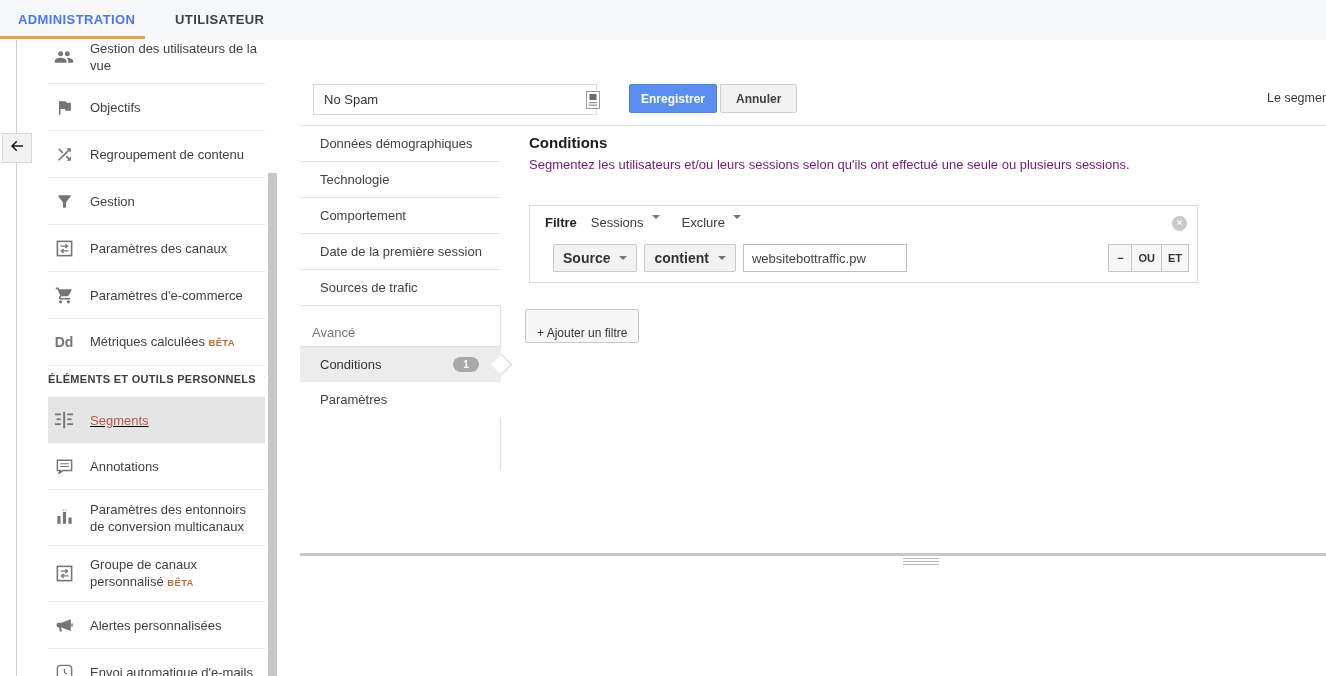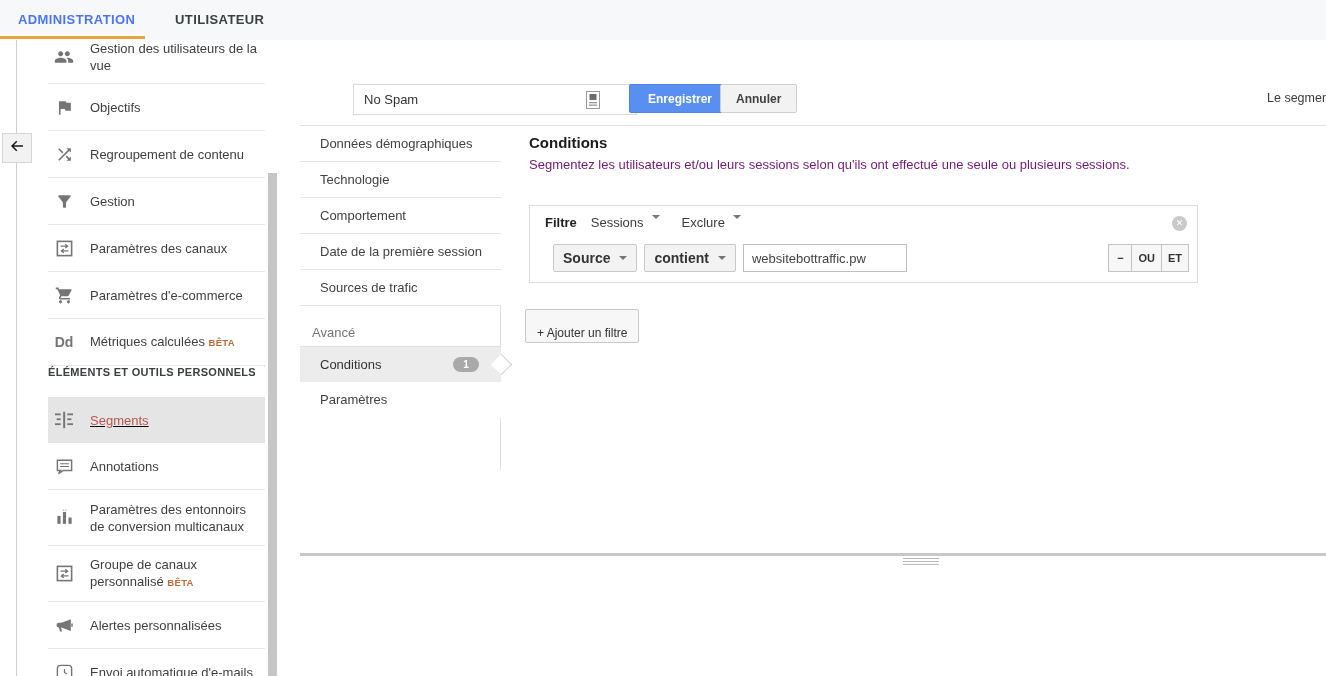--- a/index.html
+++ b/index.html
@@ -23,30 +23,30 @@
   .sidebar { position:absolute; left:48px; top:30px; width:217px; z-index:10; background:transparent; }
   .sb-item { display:flex; align-items:center; border-bottom:1px solid #e8e8e8; cursor:pointer; background:#fff; }
   .sb-item .sb-icon { width:24px; margin-left:4px; margin-right:14px; flex:0 0 24px; display:flex; justify-content:center; color:#757575; }
   .sb-item .sb-label { font-size:13px; color:#3f3f3f; line-height:17px; padding-right:6px; }
   .h54 { height:54px; } .h47 { height:47px; } .h46 { height:46px; } .h56 { height:56px; }
   .sb-item.selected { background:#e5e5e5; border-bottom:none;text-decoration:underline; }
   .sb-item.selected .sb-label { color:#b5574e; }
   .sb-item.no-border { border-bottom:none; }
   .beta { font-size:9.5px; color:#c06a35; letter-spacing:.3px; font-weight:bold; }
   .dd-icon { font-size:14px; font-weight:bold; color:#8a8a8a; }
-  .sb-header { height:31px; display:flex; align-items:flex-start; padding-bottom:6px; background:#fff; }
+  .sb-header { height:31px; display:flex; align-items:center; padding-bottom:6px; background:#fff; }
   .sb-header-text { font-size:11px; font-weight:bold; color:#3c4043; letter-spacing:.3px; white-space:nowrap; }
   .sb-header::after { content:''; flex:1; height:1px; background:#e0e0e0; margin-left:8px; margin-bottom:4px; }
   .sb-scrollbar { position:absolute; left:268px; top:173px; width:9px; height:503px; background:#c6c6c6; z-index:12; cursor:pointer; }
 
   
   .name-input { position:absolute; left:313px; top:84px; width:284px; height:31px; border:1px solid #d9d9d9; background:#fff;
-                font-family:"Liberation Sans", sans-serif; font-size:13px; color:#333; padding:0 28px 0 10px;margin-left:40px; }
+                font-family:"Liberation Sans", sans-serif; font-size:13px; color:#333; padding:0 28px 0 10px; }
   .name-field-icon { position:absolute; left:586px; top:91px; width:14px; height:18px; }
-  .btn-save { position:absolute; left:629px; top:84px; height:29px; padding:0 18px; background:#598ff1; border:1px solid #4d83e8; border-radius:2px;
+  .btn-save { position:absolute; left:629px; top:84px; height:29px; padding:0 11px; background:#598ff1; border:1px solid #4d83e8; border-radius:2px;
               color:#fff; font-size:12px; font-weight:bold; cursor:pointer; font-family:"Liberation Sans", sans-serif; }
   .btn-cancel { position:absolute; left:720px; top:84px; height:29px; padding:0 15px; background:#f2f2f2; border:1px solid #cfcfcf; border-radius:2px;
                 color:#404040; font-size:12px; font-weight:bold; cursor:pointer; font-family:"Liberation Sans", sans-serif; }
   .right-note { position:absolute; left:1267px; top:91px; width:70px; font-size:12.5px; color:#3a3a3a; white-space:nowrap; }
   .divider-top { position:absolute; left:300px; top:125px; width:1026px; height:1px; background:#e3e3e3; }
 
   
   .seg-nav { position:absolute; left:300px; top:126px; width:201px; z-index:8; }
   .seg-nav-item { height:36px; line-height:36px; padding-left:20px; font-size:13px; color:#424242; border-bottom:1px solid #e4e4e4; cursor:pointer; background:#fff; }
   .seg-nav-gap { height:14px; }

